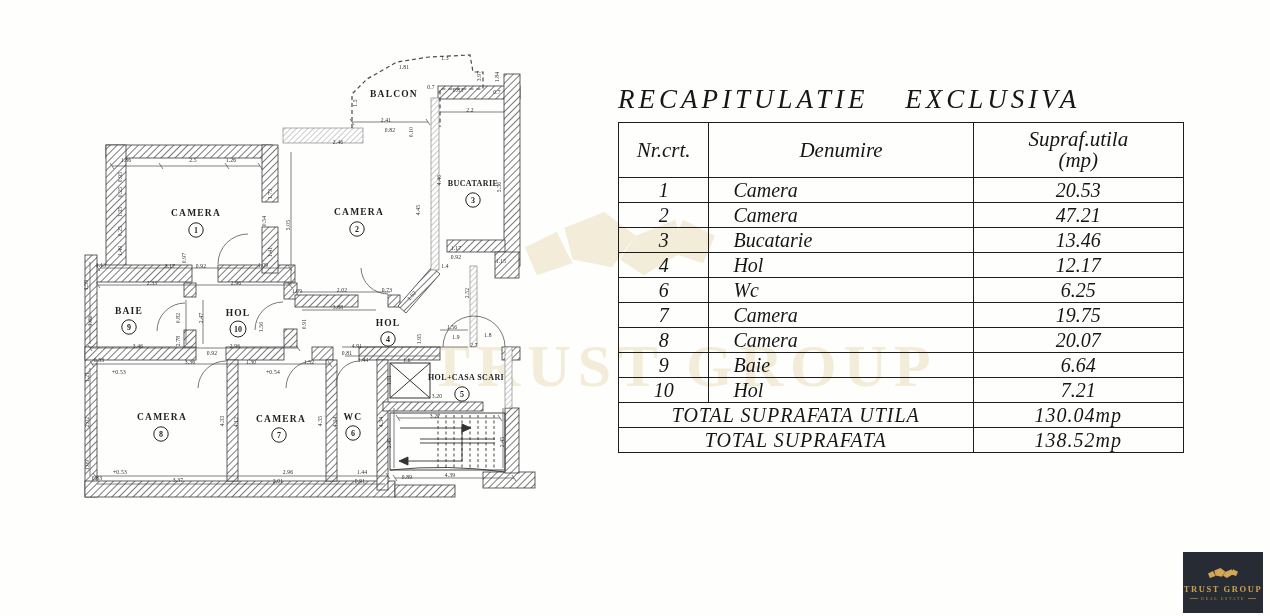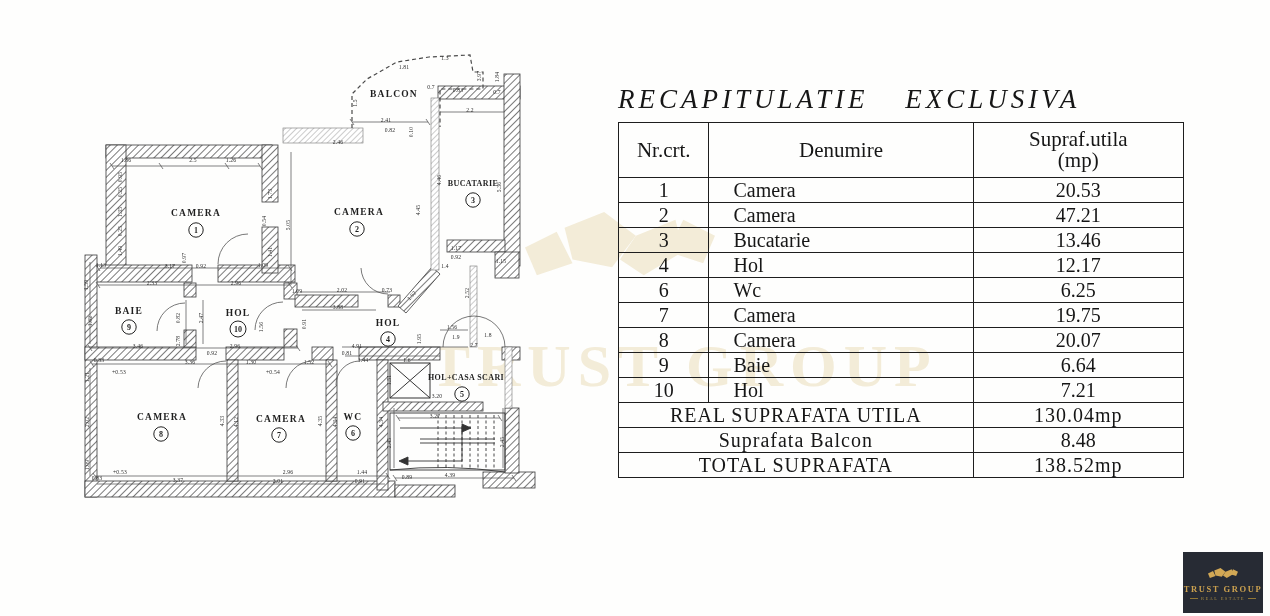--- a/index.html
+++ b/index.html
@@ -15,21 +15,21 @@
   .plan text{font-family:"Liberation Serif",serif;fill:#1f1f1f;}
   .plan .room{font-size:9.5px;font-weight:bold;letter-spacing:1.2px;text-anchor:middle;}
   .plan .room-s{font-size:8px;font-weight:bold;letter-spacing:.4px;text-anchor:middle;}
   .plan .rnum{font-size:8px;font-weight:bold;text-anchor:middle;}
   .plan .dim{font-size:5.6px;fill:#2d2d2d;text-anchor:middle;letter-spacing:.2px;}
   
   .recap{position:absolute;left:618px;top:84px;width:566px;z-index:2;}
   .tbl-title{font-style:italic;font-size:27px;letter-spacing:4px;word-spacing:26px;
              text-align:left;margin:0 0 7px 0;font-weight:normal;}
   table.rt{border-collapse:collapse;width:100%;background:transparent;}
-  .rt td,.rt th{border:1.6px solid #1e1e1e;font-weight:normal;
+  .rt td,.rt th{border:1.6px solid #1e1e1e;font-style:italic;font-weight:normal;
                 padding:0 2px;vertical-align:middle;}
   .rt th{font-size:21px;}
   .col-nr{width:88px;text-align:center;}
   .col-den{width:250px;}
   .col-sup{width:214px;text-align:center;}
   .hdr-row th{height:54px;}
   .hdr-sup{line-height:1.0;font-size:22px;}
   .rt tbody td{height:24px;font-size:20px;line-height:1;}
   .rt tbody .cell-name{padding-left:24px;}
   .tot-label{text-align:center;font-size:21px;letter-spacing:1px;}
@@ -343,26 +343,22 @@
             <td class="col-sup">6.64</td>
           </tr>
           <tr>
             <td class="col-nr">10</td>
             <td class="col-den cell-name">Hol</td>
             <td class="col-sup">7.21</td>
           </tr>
         </tbody>
       <tbody>
         <tr class="row-tot">
-          <td colspan="2" class="tot-label">REAL SUPRAFATA  UTILA</td>
+          <td colspan="2" class="tot-label">TOTAL SUPRAFATA  UTILA</td>
           <td class="tot-val-big">130.04mp</td>
-        </tr>
-        <tr class="row-tot">
-          <td colspan="2" class="tot-label-sp">Suprafata Balcon</td>
-          <td class="tot-val-sm">8.48</td>
         </tr>
         <tr class="row-tot row-tot-last">
           <td colspan="2" class="tot-label">TOTAL SUPRAFATA</td>
           <td class="tot-val-big">138.52mp</td>
         </tr>
       </tbody>
     </table>
   </div>
 
   <div class="logo">

